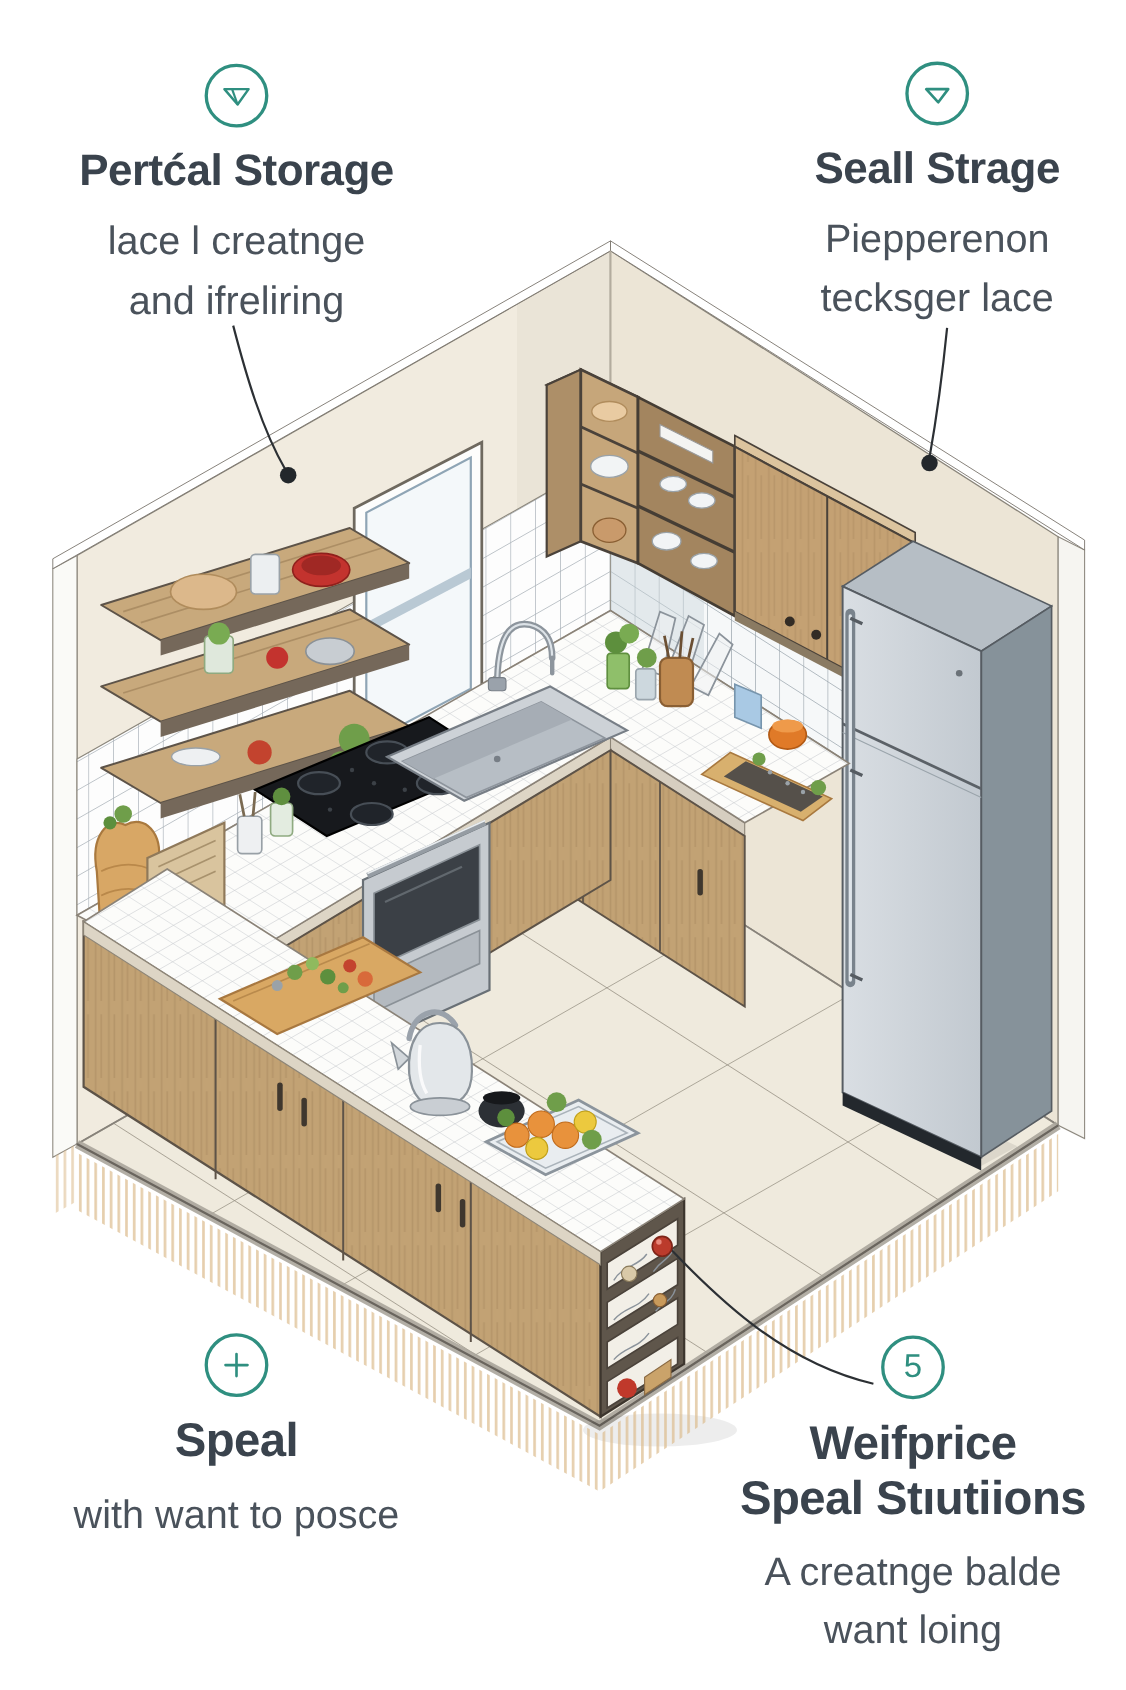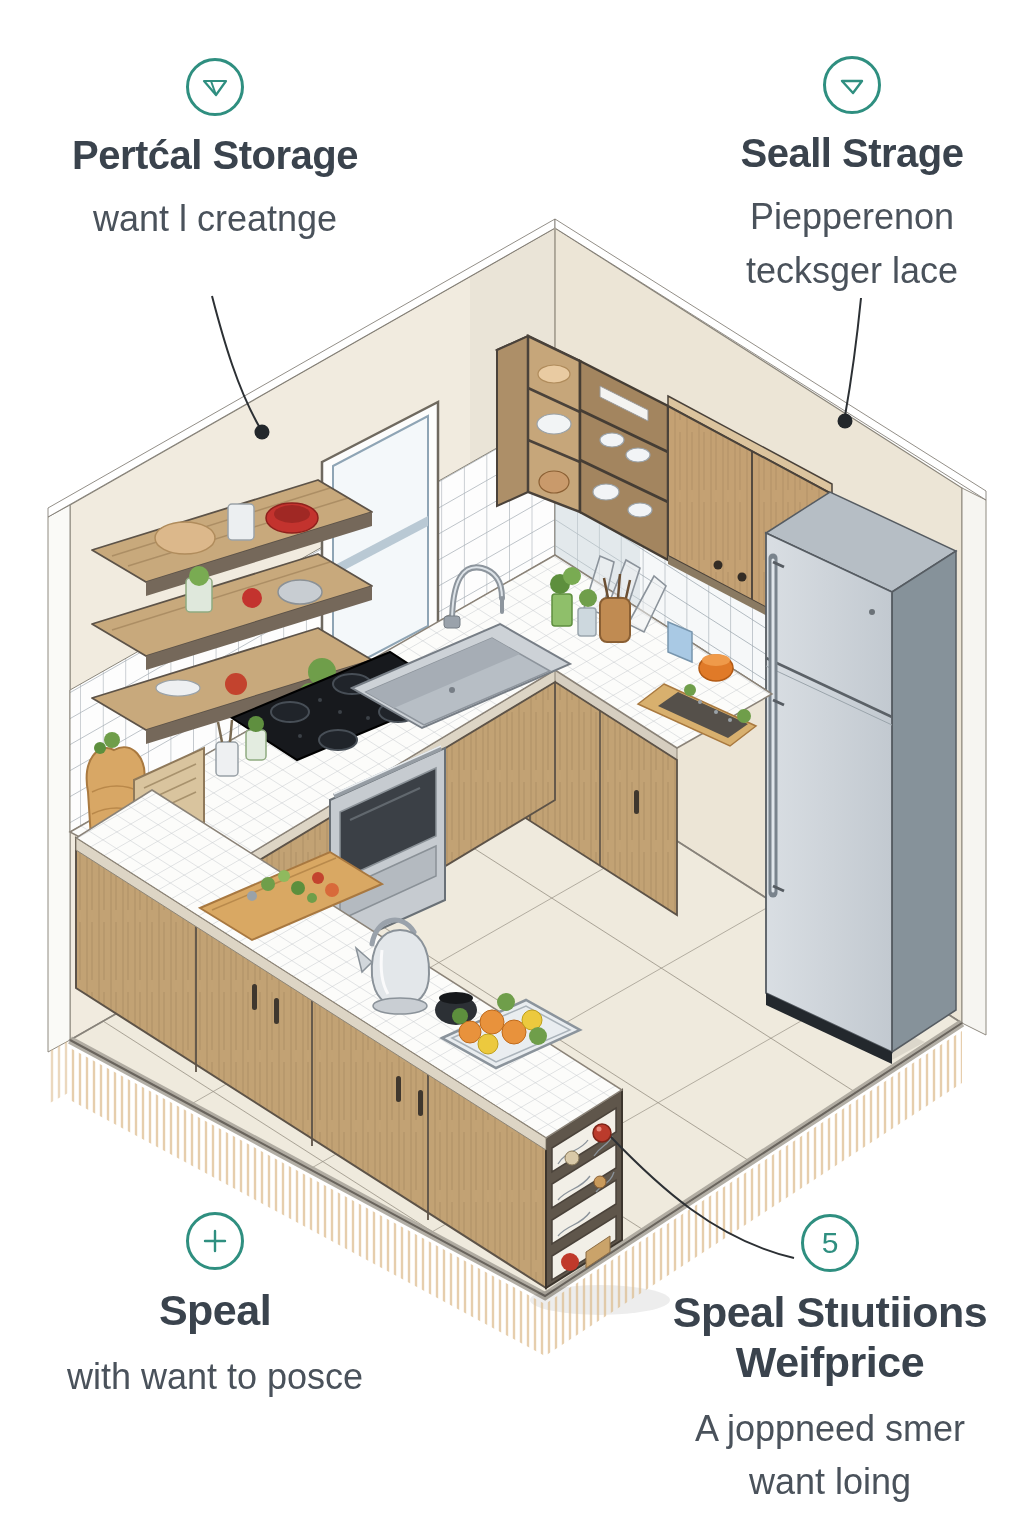--- a/index.html
+++ b/index.html
@@ -345,21 +345,22 @@
 
 <div class="ann" style="left:25px; top:58px;">
   <div class="badge">
     <svg width="30" height="30" viewBox="-15 -15 30 30">
       <polygon points="-11,-6 11,-6 1,8" fill="none" stroke="#2f8f80" stroke-width="2.2" stroke-linejoin="round"></polygon>
       <line x1="-4" y1="-6" x2="1" y2="8" stroke="#2f8f80" stroke-width="2"></line>
     </svg>
   </div>
   <div class="ttl">Pertćal Storage</div>
   <div class="sub">
-    <div>want l creatnge</div>
+    <div>lace l creatnge</div>
+    <div>and ifreliring</div>
   </div>
 </div>
 
 <div class="ann" style="left:662px; top:56px;">
   <div class="badge">
     <svg width="30" height="30" viewBox="-15 -15 30 30">
       <polygon points="-10,-4 10,-4 1,8" fill="none" stroke="#2f8f80" stroke-width="2.4" stroke-linejoin="round"></polygon>
     </svg>
   </div>
   <div class="ttl">Seall Strage</div>
@@ -381,22 +382,22 @@
   <div class="sub">
     <div>with want to posce</div>
   </div>
 </div>
 
 <div class="ann ann-bottom" style="left:640px; top:1214px;">
   <div class="badge">
     <span class="badge-num">5</span>
   </div>
   <div class="ttl">
+    <div>Weifprice</div>
     <div>Speal Stıutiions</div>
-    <div>Weifprice</div>
   </div>
   <div class="sub">
-    <div>A joppneed smer</div>
+    <div>A creatnge balde</div>
     <div>want loing</div>
   </div>
 </div>
 
 </div>
 
 </body></html>

